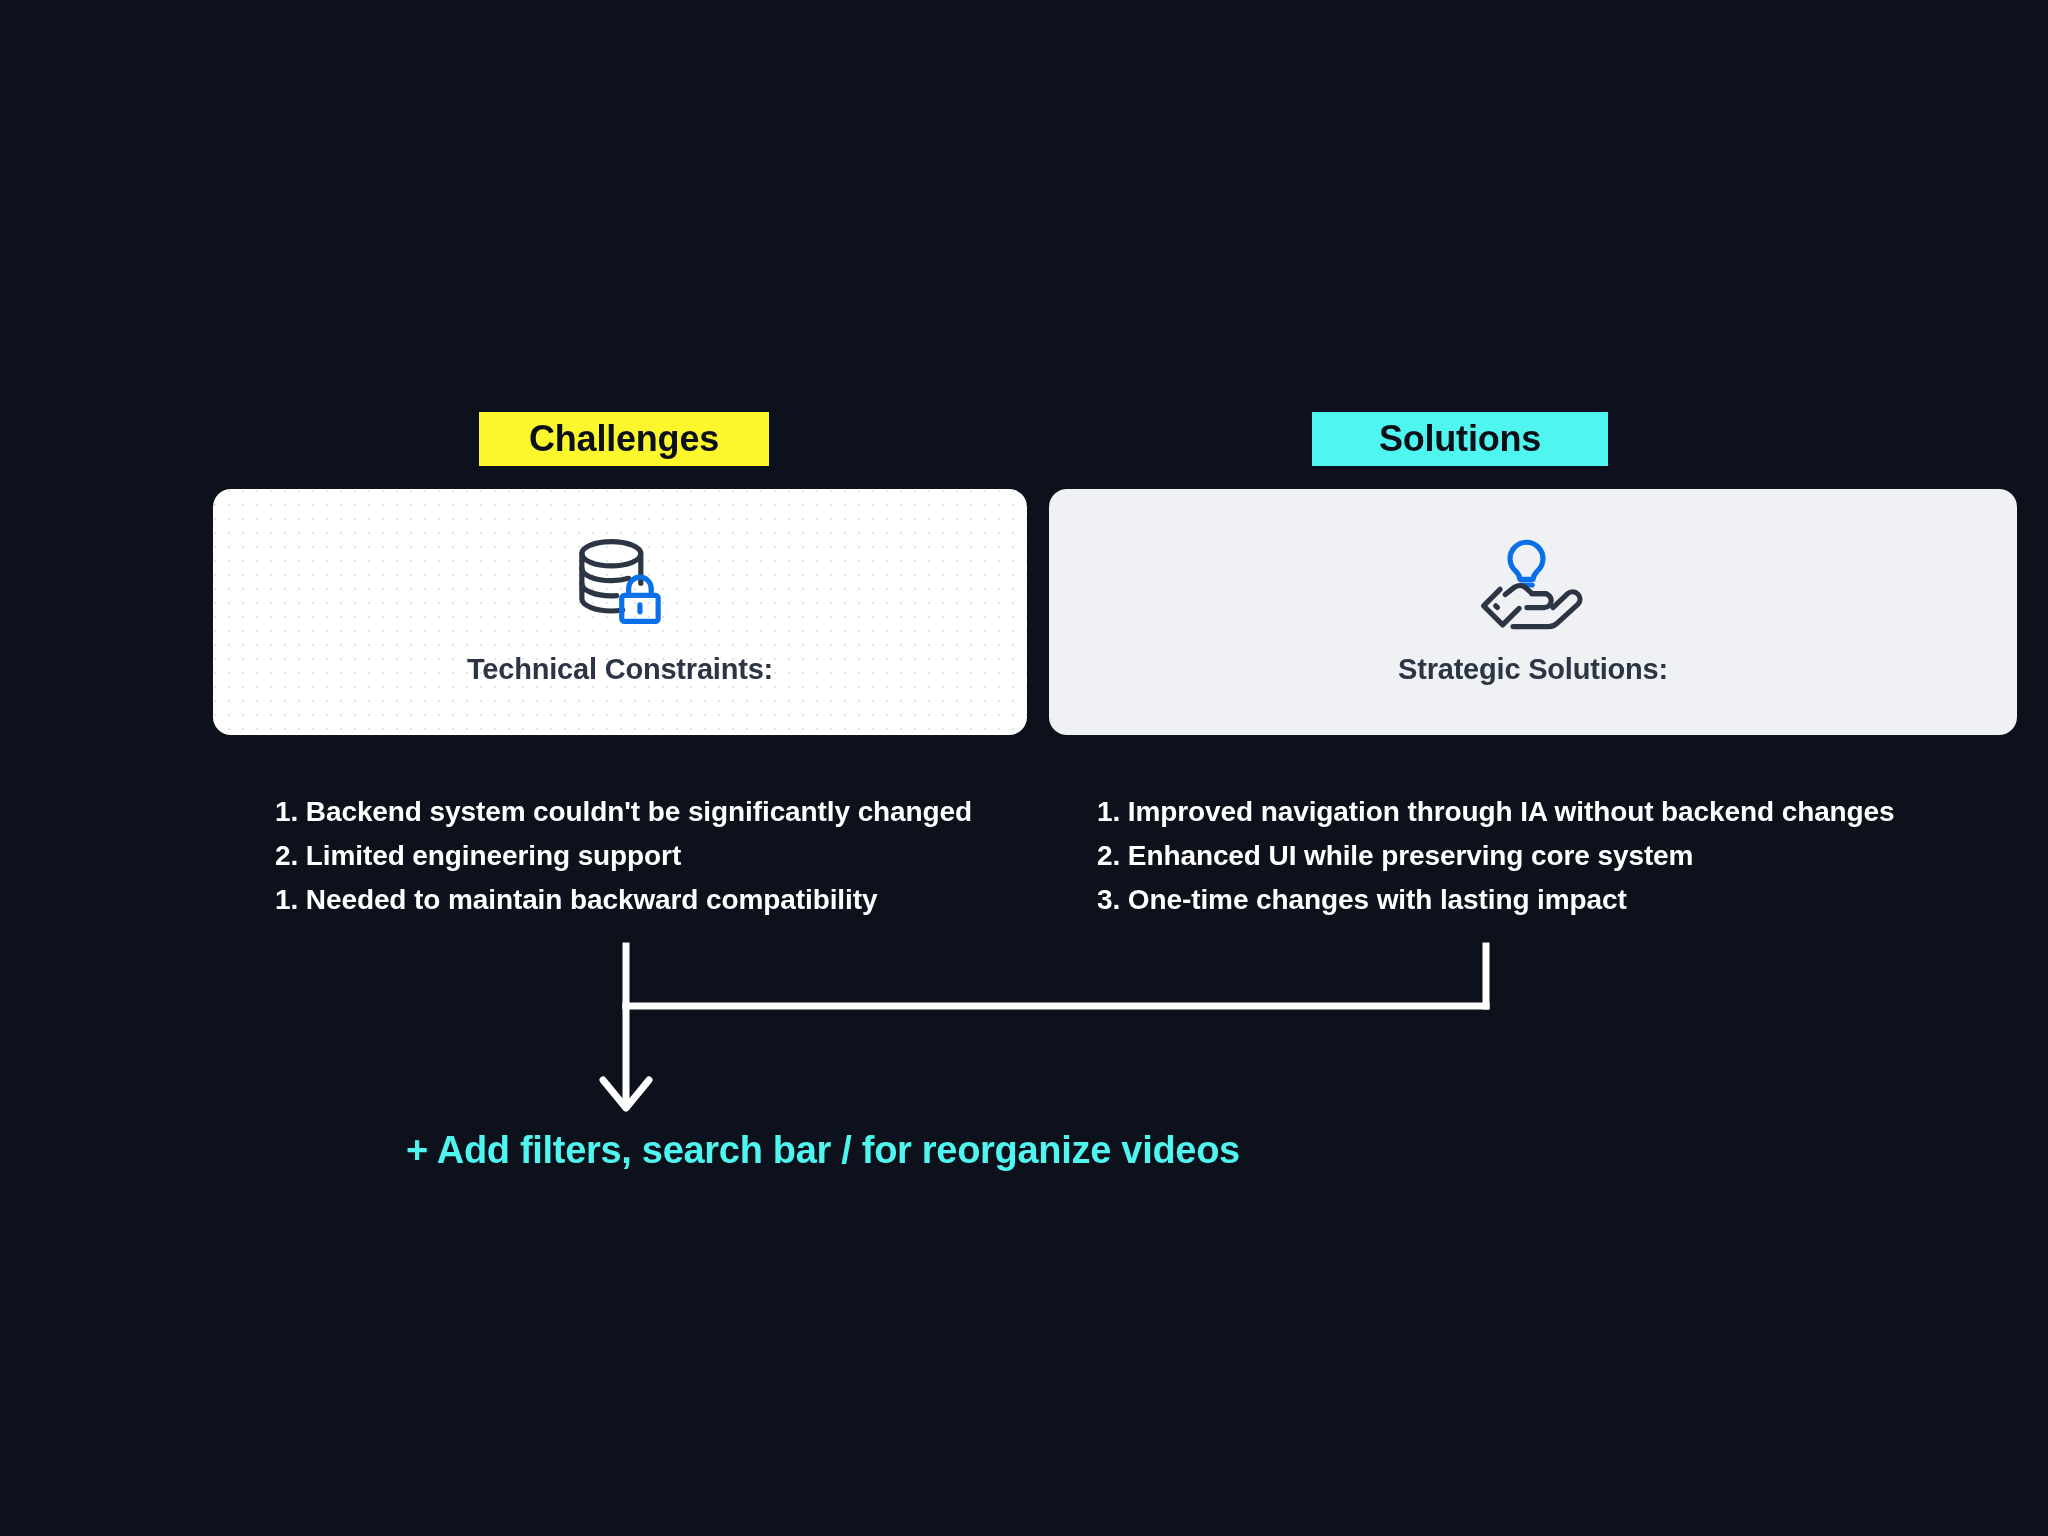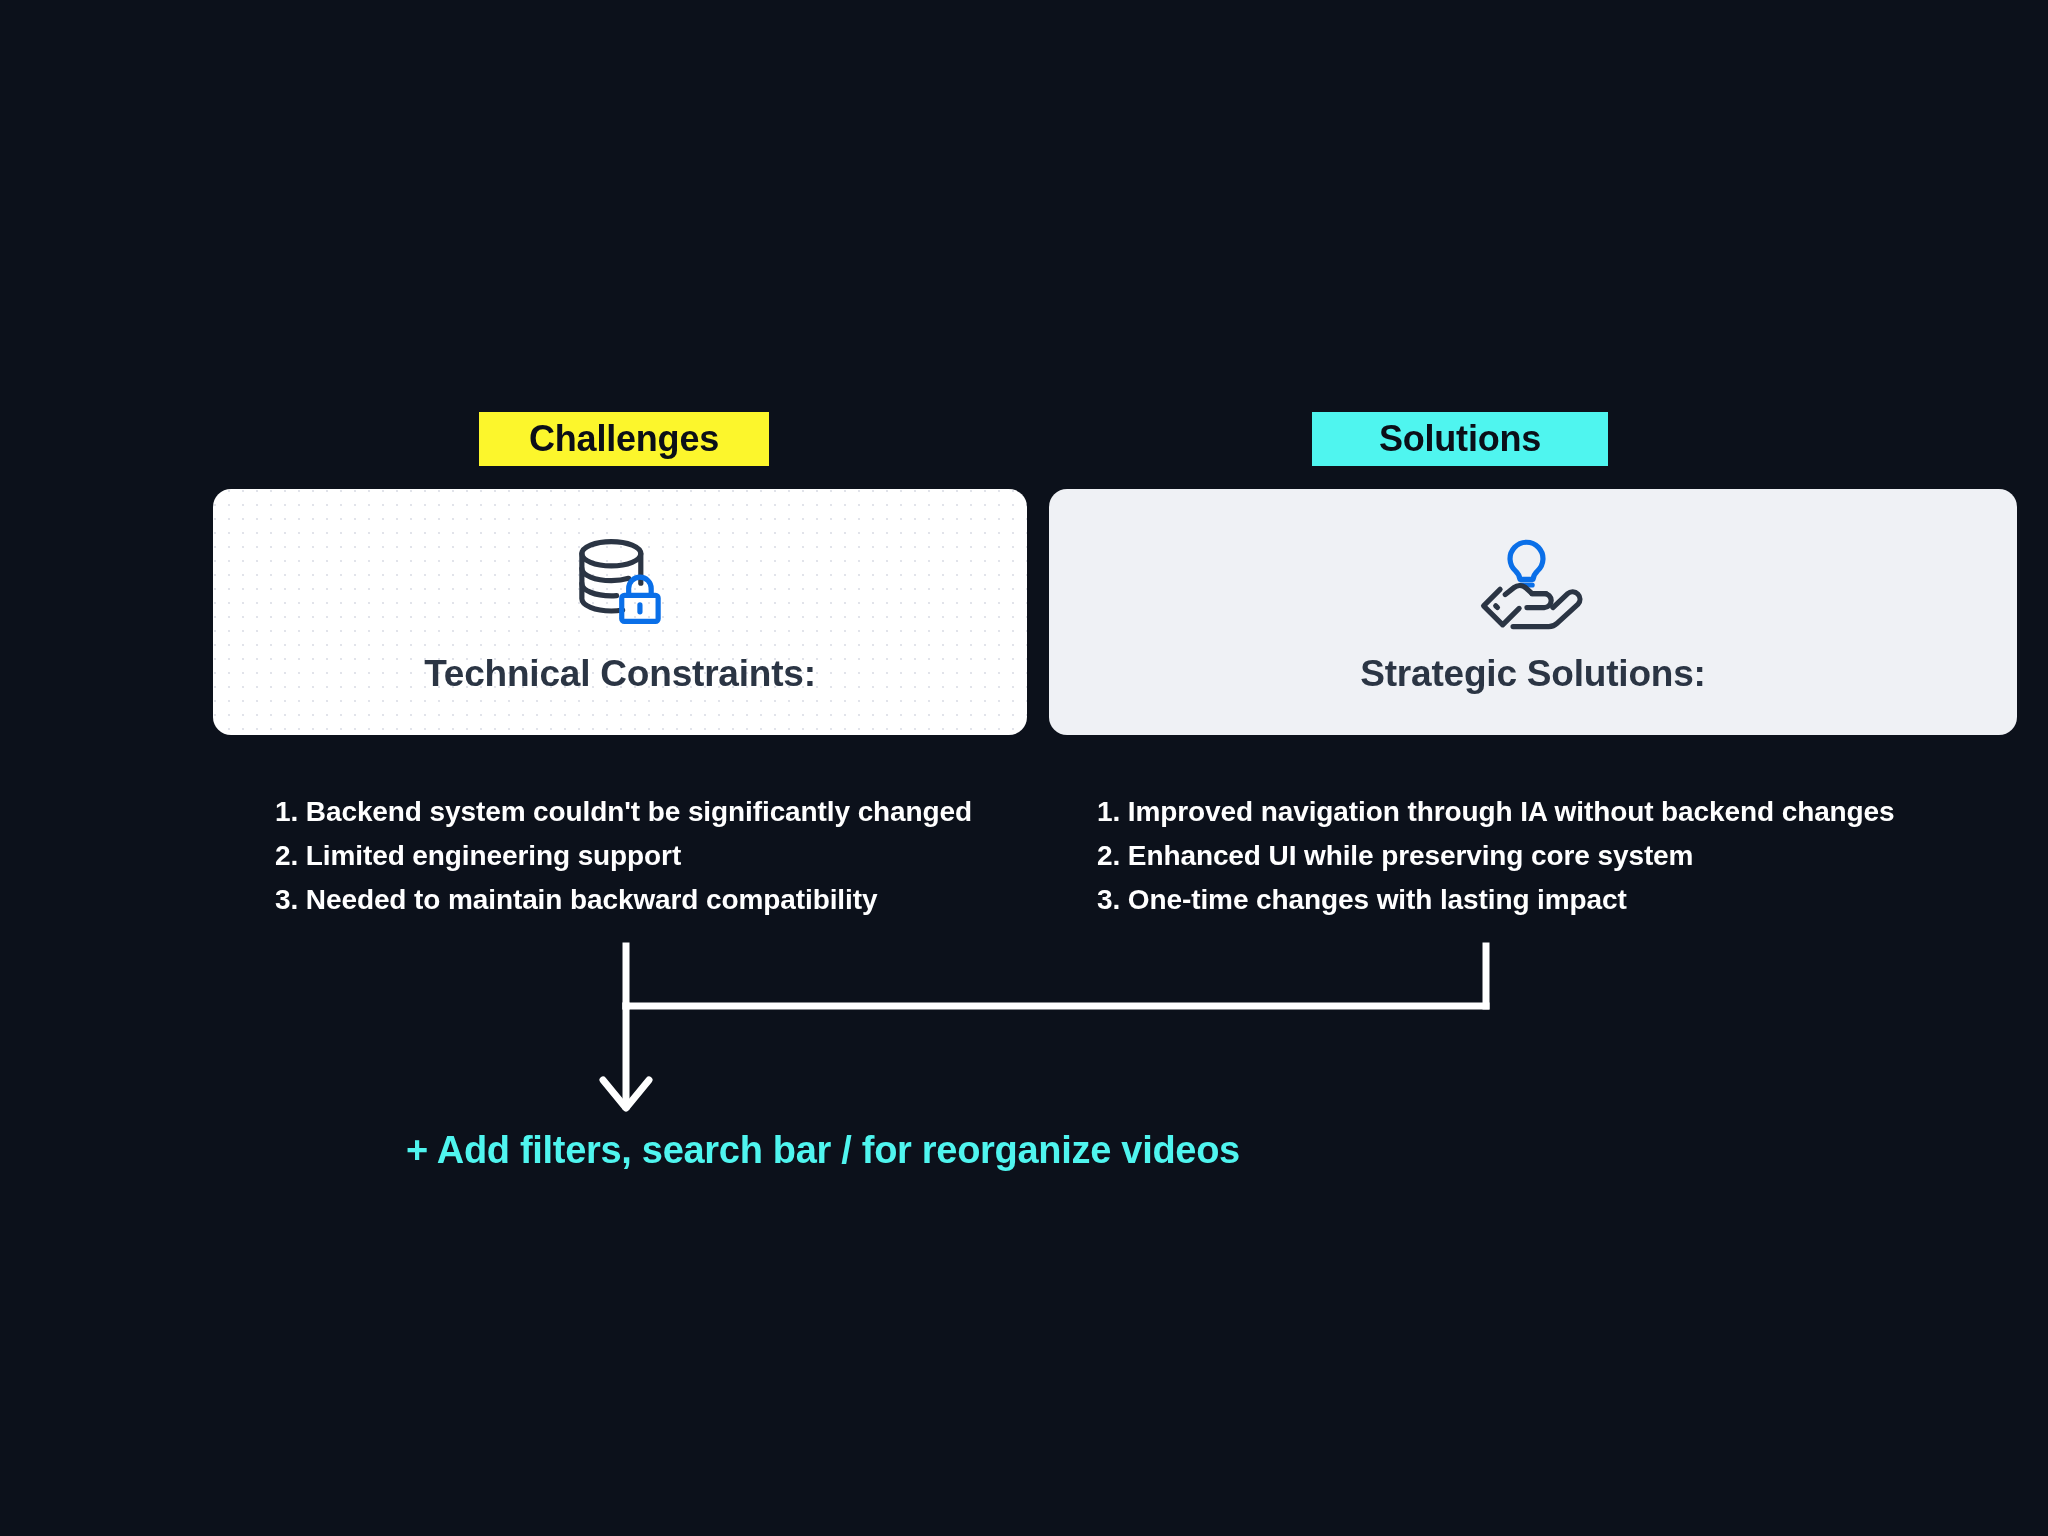--- a/index.html
+++ b/index.html
@@ -73,21 +73,21 @@
     width: 968px;
     background-color: #eff1f5;
   }
   .card-icon {
     margin-top: 44px;
     height: 104px;
     display: block;
   }
   .card-caption {
     margin-top: 16px;
-    font-size: 37px;
+    font-size: 29px;
     font-weight: bold;
     color: #2b3544;
     letter-spacing: -0.2px;
     white-space: nowrap;
   }
 
   
   .bullets {
     position: absolute;
     top: 790px;
@@ -173,21 +173,21 @@
         <path d="M27 65 L8 84 l22 22 l19-19"></path>
         <path d="M22 84 l2 2"></path>
       </g>
     </svg>
     <div class="card-caption">Strategic Solutions:</div>
   </div>
 
   <div id="bullets-challenges" class="bullets">
     <span class="bullet">1. Backend system couldn't be significantly changed</span>
     <span class="bullet">2. Limited engineering support</span>
-    <span class="bullet">3. Needed to maintain backward compatibility</span>
+    <span class="bullet">1. Needed to maintain backward compatibility</span>
   </div>
 
   <div id="bullets-solutions" class="bullets">
     <span class="bullet">1. Improved navigation through IA without backend changes</span>
     <span class="bullet">2. Enhanced UI while preserving core system</span>
     <span class="bullet">3. One-time changes with lasting impact</span>
   </div>
 
   <svg id="connector" viewBox="0 0 960 190">
     <g fill="none" stroke="#ffffff" stroke-width="7" stroke-linecap="square" stroke-linejoin="miter">

